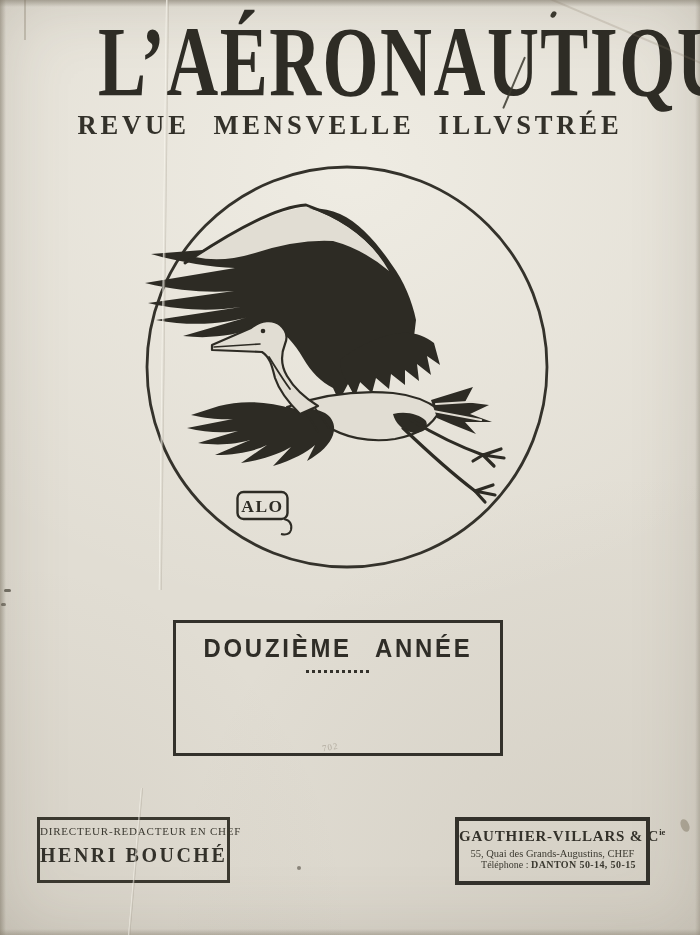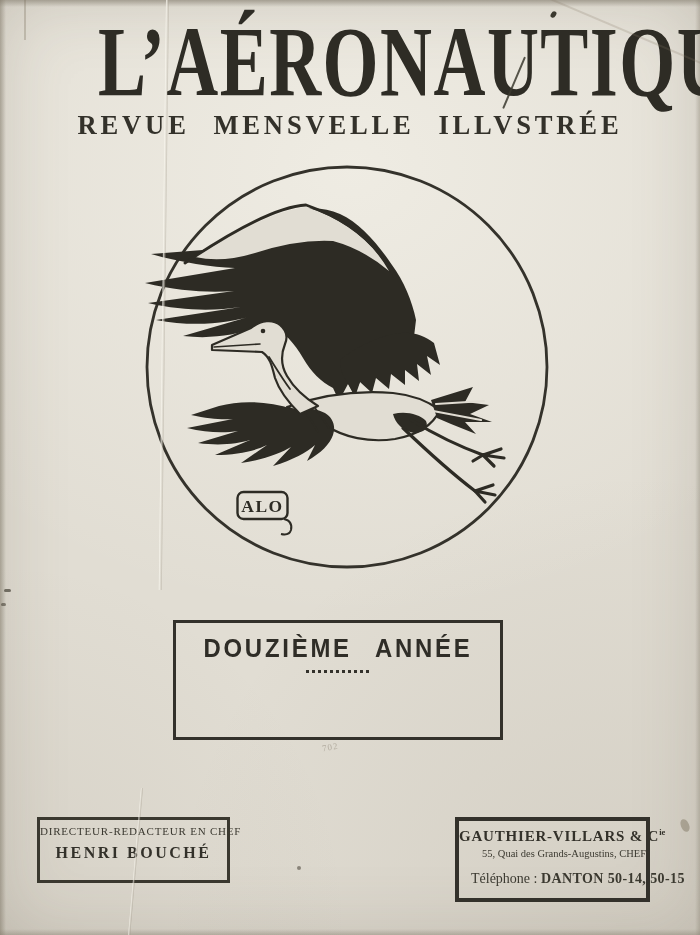--- a/index.html
+++ b/index.html
@@ -30,21 +30,21 @@
   }
   .subtitle{
     position:absolute;top:111px;left:0;width:700px;text-align:center;
     font-weight:bold;font-size:28px;line-height:1;letter-spacing:4px;word-spacing:14px;
     white-space:nowrap;color:#33312a;transform:scale(.95,1);transform-origin:50% 0;
   }
 
   .emblem{position:absolute;left:143px;top:163px;}
 
   .edition-box{
-    position:absolute;left:173px;top:620px;width:330px;height:120px;
+    position:absolute;left:173px;top:620px;width:330px;height:136px;
     border:3px solid #33312b;box-sizing:border-box;text-align:center;
   }
   .edition-title{
     margin-top:12px;font-family:"Liberation Sans", sans-serif;font-weight:bold;
     font-size:26px;line-height:1;letter-spacing:3px;word-spacing:16px;color:#2f2d27;
     white-space:nowrap;transform:scaleX(.92);transform-origin:50% 0;
   }
   .dotted-rule{width:64px;height:3px;margin:9px auto 0;
     background:repeating-linear-gradient(90deg,#33312b 0 3px,transparent 3px 6px);}
   .edition-date{
@@ -54,30 +54,30 @@
   .edition-date sup{font-size:11px;letter-spacing:0;}
 
   .pencil{position:absolute;left:322px;top:742px;font-size:9px;color:#8d8577;
     opacity:.55;transform:rotate(-10deg);letter-spacing:1px;}
 
   .director-box{
     position:absolute;left:37px;top:817px;width:193px;height:66px;
     border:3px solid #3a382f;box-sizing:border-box;text-align:center;
   }
   .director-role{margin-top:6px;font-size:11px;line-height:1;letter-spacing:.8px;color:#3b3930;white-space:nowrap;}
-  .director-name{margin-top:8px;font-size:16px;line-height:1;font-weight:bold;letter-spacing:2.5px;color:#33312a;white-space:nowrap;}
+  .director-name{margin-top:8px;font-size:20px;line-height:1;font-weight:bold;letter-spacing:2.5px;color:#33312a;white-space:nowrap;}
 
   .publisher-box{
-    position:absolute;left:455px;top:817px;width:195px;height:85px;
-    border:4px solid #33312b;box-sizing:border-box;text-align:right;
+    position:absolute;left:455px;top:817px;width:195px;height:68px;
+    border:4px solid #33312b;box-sizing:border-box;text-align:center;
   }
   .publisher-name{margin-top:7px;font-size:15px;line-height:1;font-weight:bold;letter-spacing:.8px;color:#33312a;white-space:nowrap;}
   .publisher-name sup{font-size:8.5px;letter-spacing:0;}
   .publisher-address{margin-top:5px;font-size:10.5px;line-height:1;color:#3b3930;white-space:nowrap;}
-  .publisher-phone{margin-top:12px;font-size:14px;line-height:1;color:#3b3930;white-space:nowrap;padding-left:12px;}
+  .publisher-phone{margin-top:0;font-size:10px;line-height:1;color:#3b3930;white-space:nowrap;padding-left:12px;}
   .publisher-phone b{letter-spacing:.4px;}
 
   .crease-1{position:absolute;left:166px;top:0;width:3px;height:590px;
     background:linear-gradient(90deg,rgba(252,250,242,.85),rgba(118,108,90,.26));
     transform:rotate(.7deg);transform-origin:top center;}
   .crease-2{position:absolute;left:141px;top:788px;width:2px;height:150px;
     background:linear-gradient(90deg,rgba(252,250,242,.75),rgba(118,108,90,.30));
     transform:rotate(5deg);transform-origin:top center;}
   .crease-3{position:absolute;left:548px;top:-3px;width:190px;height:2px;
     background:rgba(130,120,100,.22);transform:rotate(23deg);transform-origin:left top;}

